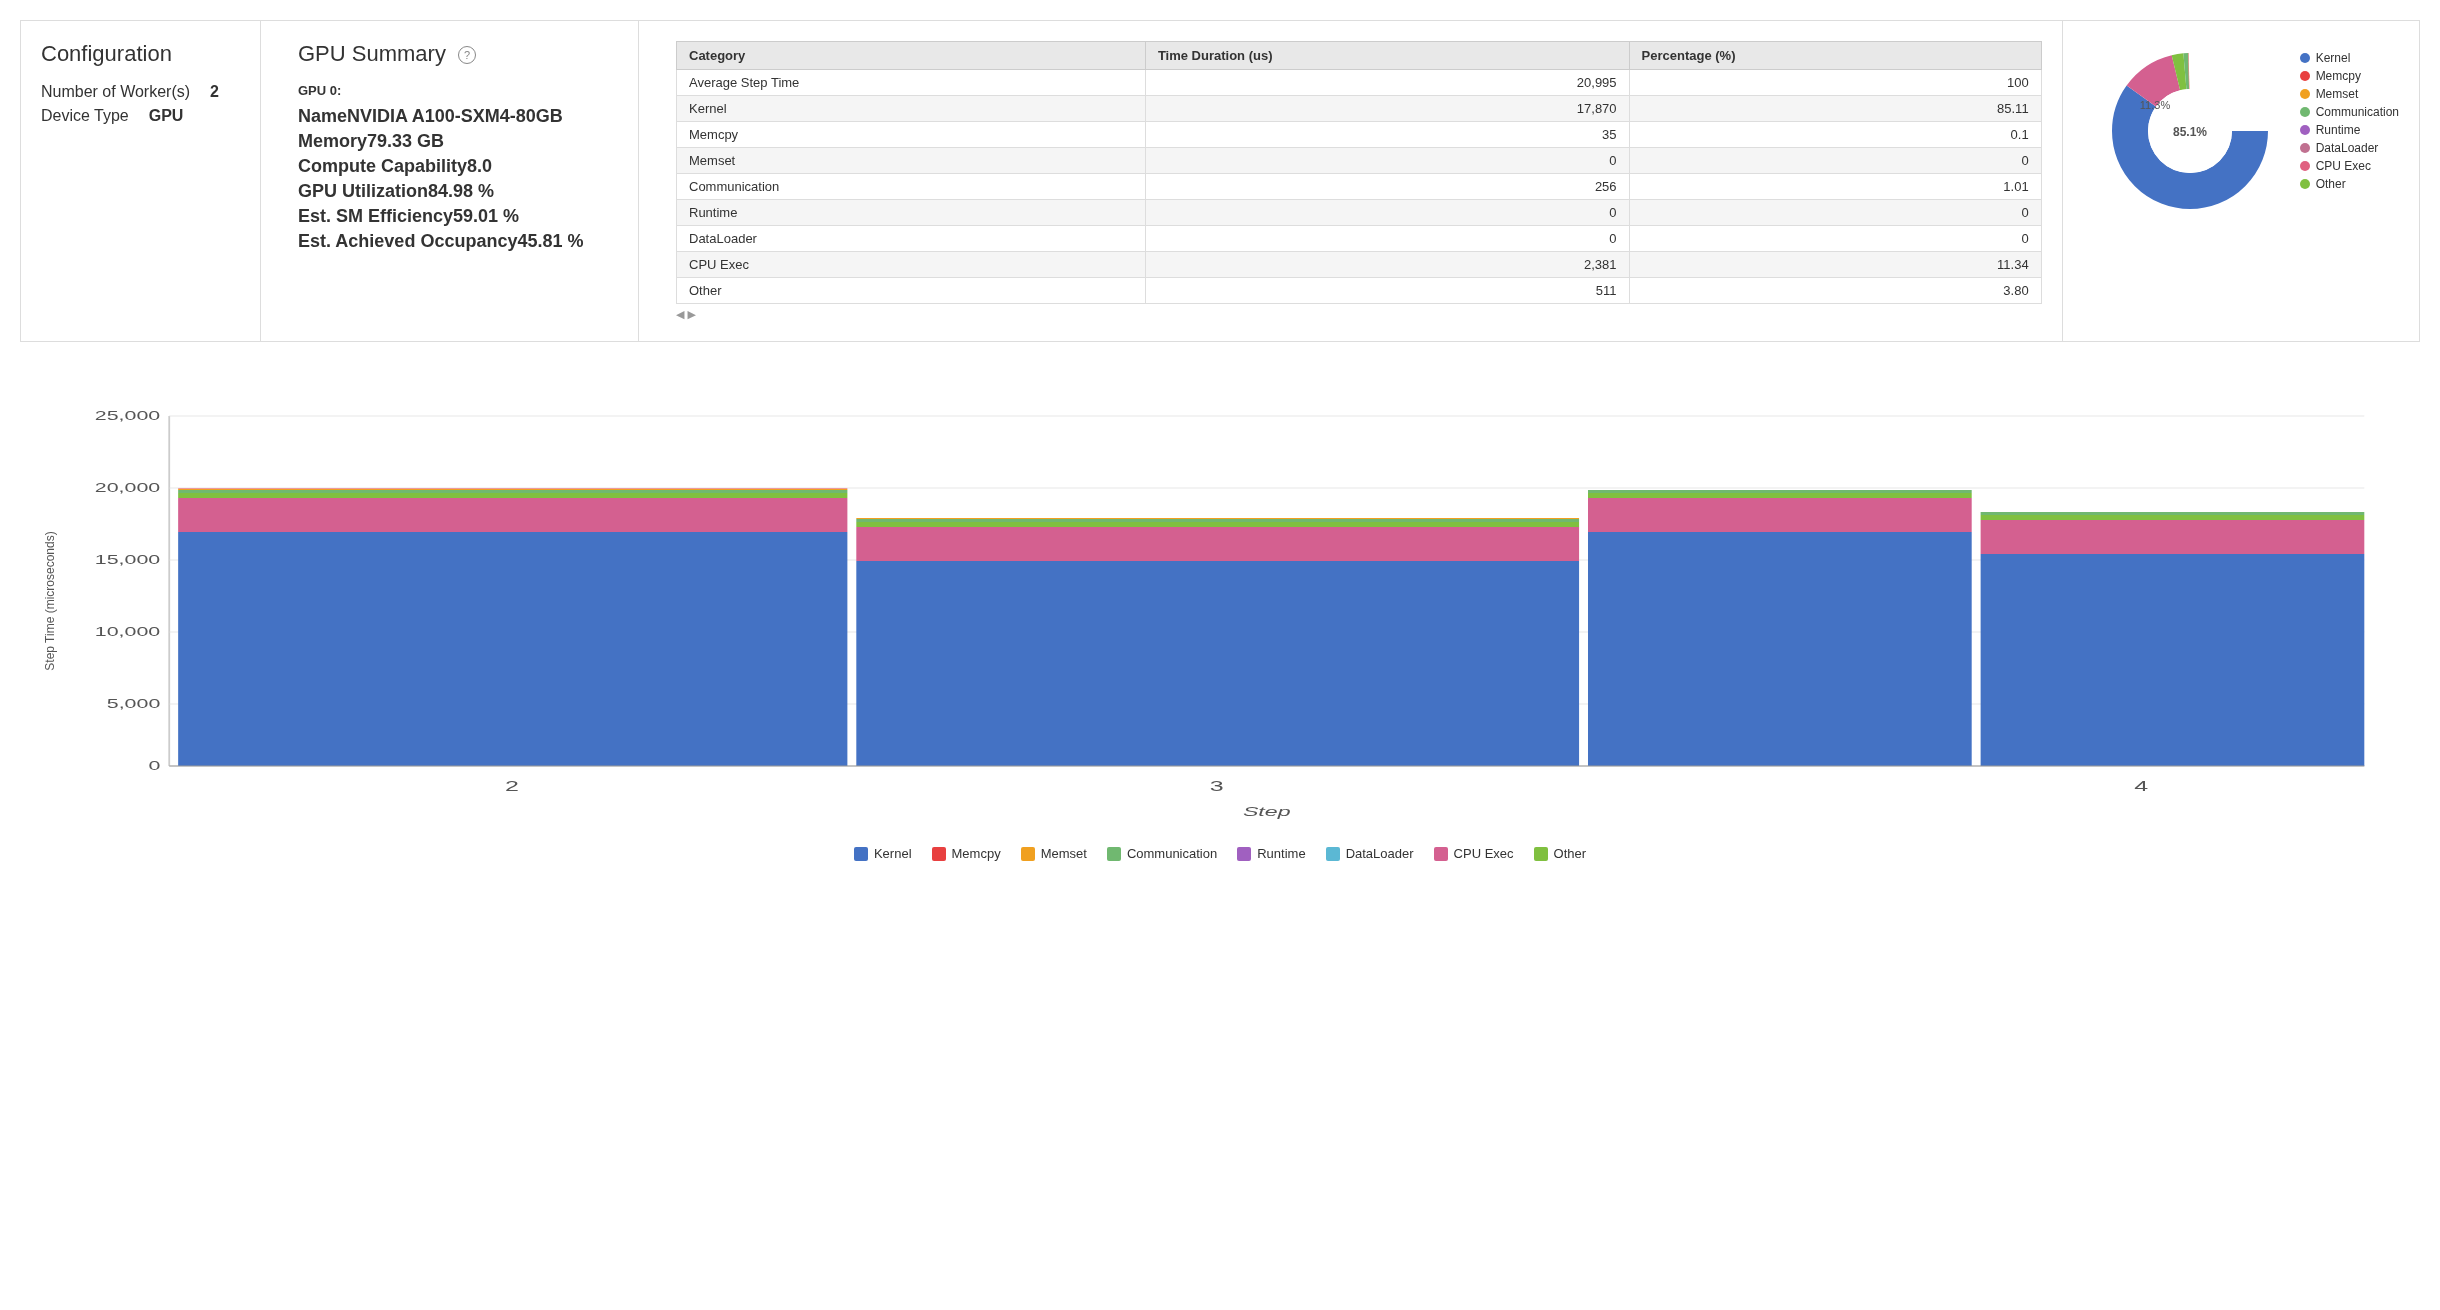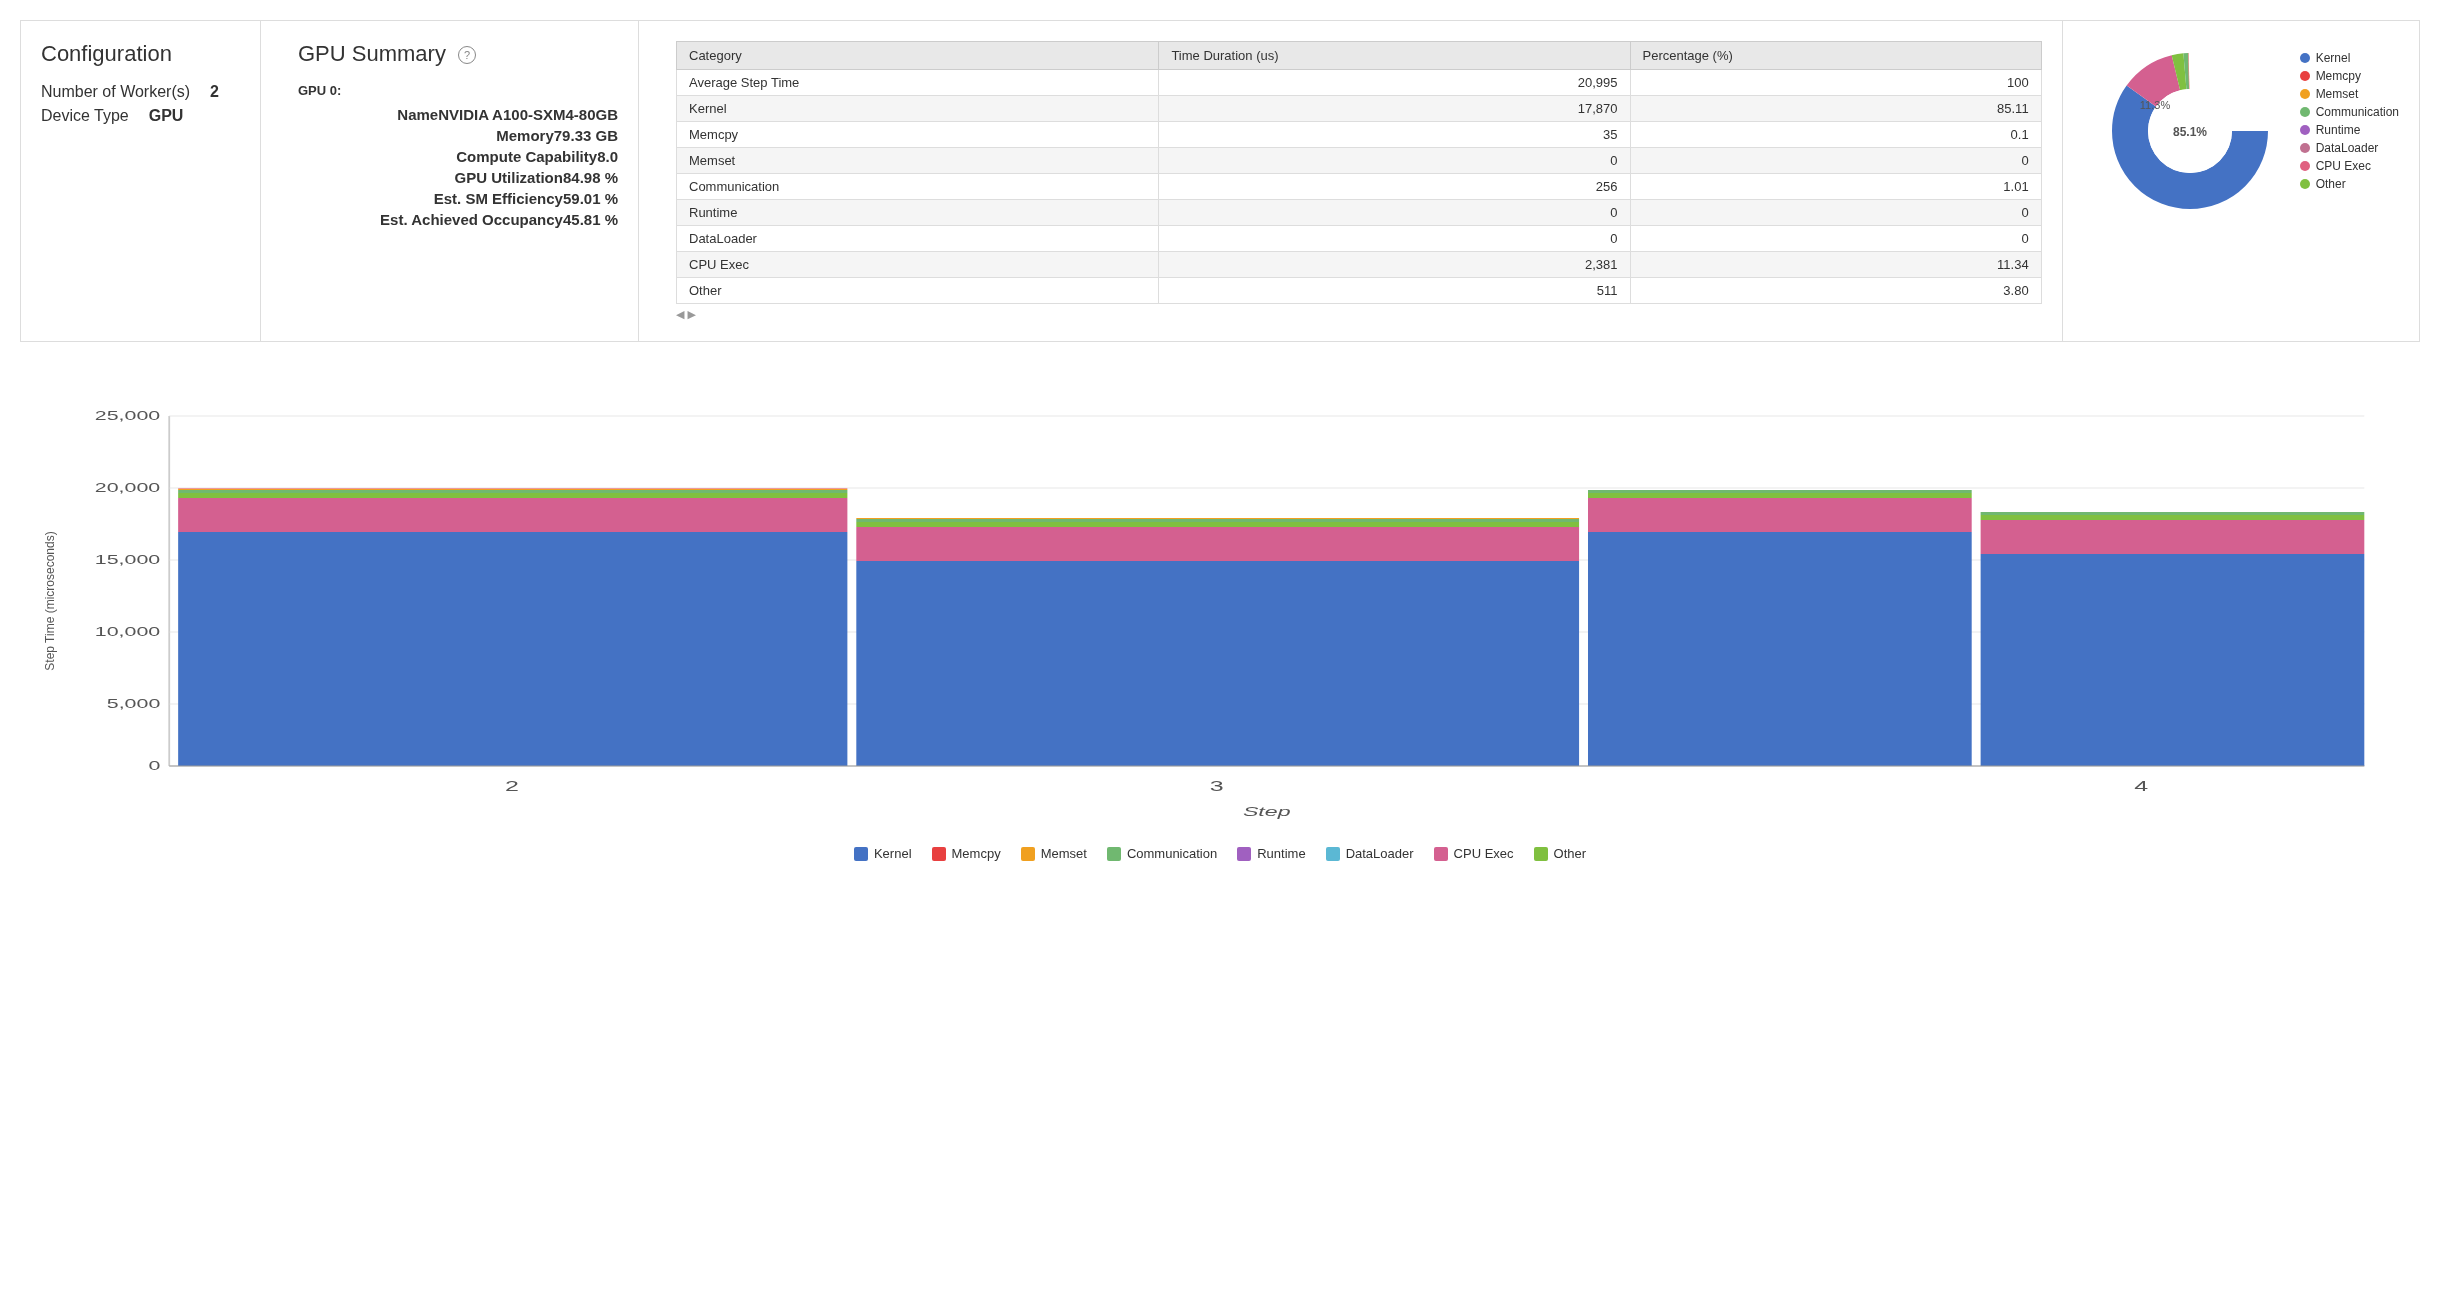--- a/index.html
+++ b/index.html
@@ -38,26 +38,26 @@
       gap: 20px;
     }
     
     h2 { font-size: 22px; font-weight: normal; margin-bottom: 16px; }
     
     .config-row { display: flex; gap: 20px; margin-bottom: 6px; font-size: 16px; }
     .config-label { color: #333; }
     .config-value { font-weight: bold; }
     
     .gpu-title { font-weight: bold; margin-bottom: 8px; font-size: 13px; }
-    .gpu-row { display: flex; justify-content: flex-end; margin-bottom: 4px; font-size: 15px; min-width: 320px; }
+    .gpu-row { display: flex; justify-content: flex-start; margin-bottom: 4px; font-size: 18px; min-width: 320px; }
     .gpu-row .label { font-weight: bold; }
     .gpu-row .value { font-weight: bold; }
     
     table { border-collapse: collapse; width: 100%; font-size: 13px; }
-    th { background: #e8e8e8; padding: 6px 12px; text-align: left; font-weight: normal; border: 1px solid #ccc; }
+    th { background: #e8e8e8; padding: 6px 12px; text-align: left; font-weight: bold; border: 1px solid #ccc; }
     td { padding: 5px 12px; border: 1px solid #ddd; }
     tr:nth-child(even) { background: #f5f5f5; }
     tr:nth-child(odd) { background: #fff; }
     .num { text-align: right; }
     
     .donut-container { position: relative; width: 180px; height: 180px; }
     
     .legend { display: flex; flex-direction: column; gap: 4px; font-size: 12px; padding-top: 10px; }
     .legend-item { display: flex; align-items: center; gap: 6px; }
     .legend-dot { width: 10px; height: 10px; border-radius: 50%; flex-shrink: 0; }

